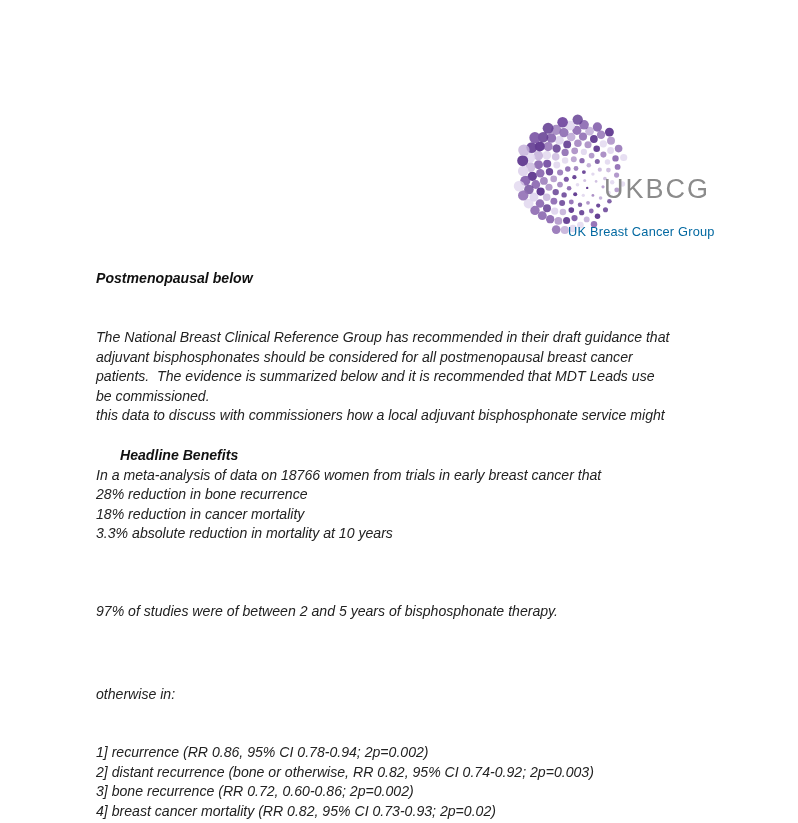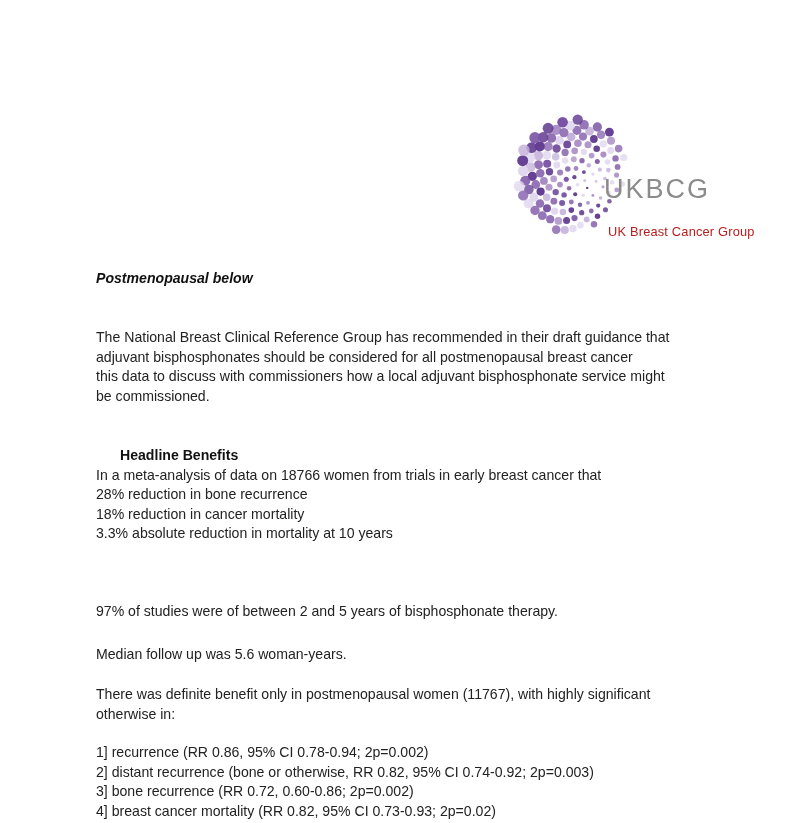--- a/index.html
+++ b/index.html
@@ -11,20 +11,21 @@
     overflow: hidden;
     font-family: "Liberation Sans", sans-serif;
     color: #222222;
   }
   .block {
     position: absolute;
     left: 96px;
     font-size: 14.1px;
     line-height: 19.6px;
     color: #222222;
+    font-style: italic;
   }
   .tline { white-space: pre; }
   .title-block {
     font-weight: bold;
     font-style: italic;
     color: #111111;
   }
   .bold { font-weight: bold; color: #111111; padding-left: 24px; }
   #logo-dots {
     position: absolute;
@@ -177,49 +178,48 @@
       <circle cx="16.2" cy="59.0" r="5.28" fill="#e0d6ee" opacity="0.98"></circle>
       <circle cx="55.6" cy="10.2" r="5.31" fill="#7a53a5" opacity="1.00"></circle>
       <circle cx="24.7" cy="35.6" r="5.36" fill="#633d92" opacity="0.91"></circle>
       <circle cx="12.2" cy="74.1" r="5.42" fill="#e0d6ee" opacity="0.78"></circle>
       <circle cx="41.1" cy="16.3" r="5.45" fill="#633d92" opacity="0.87"></circle>
       <circle cx="15.7" cy="48.7" r="5.50" fill="#633d92" opacity="0.97"></circle>
       <circle cx="27.9" cy="25.7" r="5.58" fill="#7a53a5" opacity="0.91"></circle>
       <circle cx="16.9" cy="38.1" r="5.70" fill="#c5b2da" opacity="0.84"></circle>
     </svg>
   <div class="wordmark" style="color: rgb(139, 139, 139);">UKBCG</div>
-  <div class="tagline" style="color: #b91c1c; margin-left: 40px;">UK Breast Cancer Group</div>
+  <div class="tagline" style="color: #0369a1;">UK Breast Cancer Group</div>
 
   <div class="block title-block" style="top:269px">
       <div class="tline">Postmenopausal below</div>
     </div>
 
   <div class="block" style="top:328px">
       <div class="tline">The National Breast Clinical Reference Group has recommended in their draft guidance that</div>
       <div class="tline">adjuvant bisphosphonates should be considered for all postmenopausal breast cancer</div>
+      <div class="tline">patients.  The evidence is summarized below and it is recommended that MDT Leads use</div>
+      <div class="tline">be commissioned.</div>
       <div class="tline">this data to discuss with commissioners how a local adjuvant bisphosphonate service might</div>
-      <div class="tline">be commissioned.</div>
     </div>
 
   <div class="block" style="top:446px">
     <div class="tline bold">Headline Benefits</div>
     <div>
         <div class="tline">In a meta-analysis of data on 18766 women from trials in early breast cancer that</div>
         <div class="tline">28% reduction in bone recurrence</div>
         <div class="tline">18% reduction in cancer mortality</div>
         <div class="tline">3.3% absolute reduction in mortality at 10 years</div>
       </div>
   </div>
 
   <div class="block tline" style="top:602px">97% of studies were of between 2 and 5 years of bisphosphonate therapy.</div>
 
-  <div class="block tline" style="top:645px">Median follow up was 5.6 woman-years.</div>
 
   <div class="block" style="top:685px">
-      <div class="tline">There was definite benefit only in postmenopausal women (11767), with highly significant</div>
       <div class="tline">otherwise in:</div>
     </div>
 
   <div class="block" style="top:743px">
       <div class="tline">1] recurrence (RR 0.86, 95% CI 0.78-0.94; 2p=0.002)</div>
       <div class="tline">2] distant recurrence (bone or otherwise, RR 0.82, 95% CI 0.74-0.92; 2p=0.003)</div>
       <div class="tline">3] bone recurrence (RR 0.72, 0.60-0.86; 2p=0.002)</div>
       <div class="tline">4] breast cancer mortality (RR 0.82, 95% CI 0.73-0.93; 2p=0.02)</div>
     </div>
 

